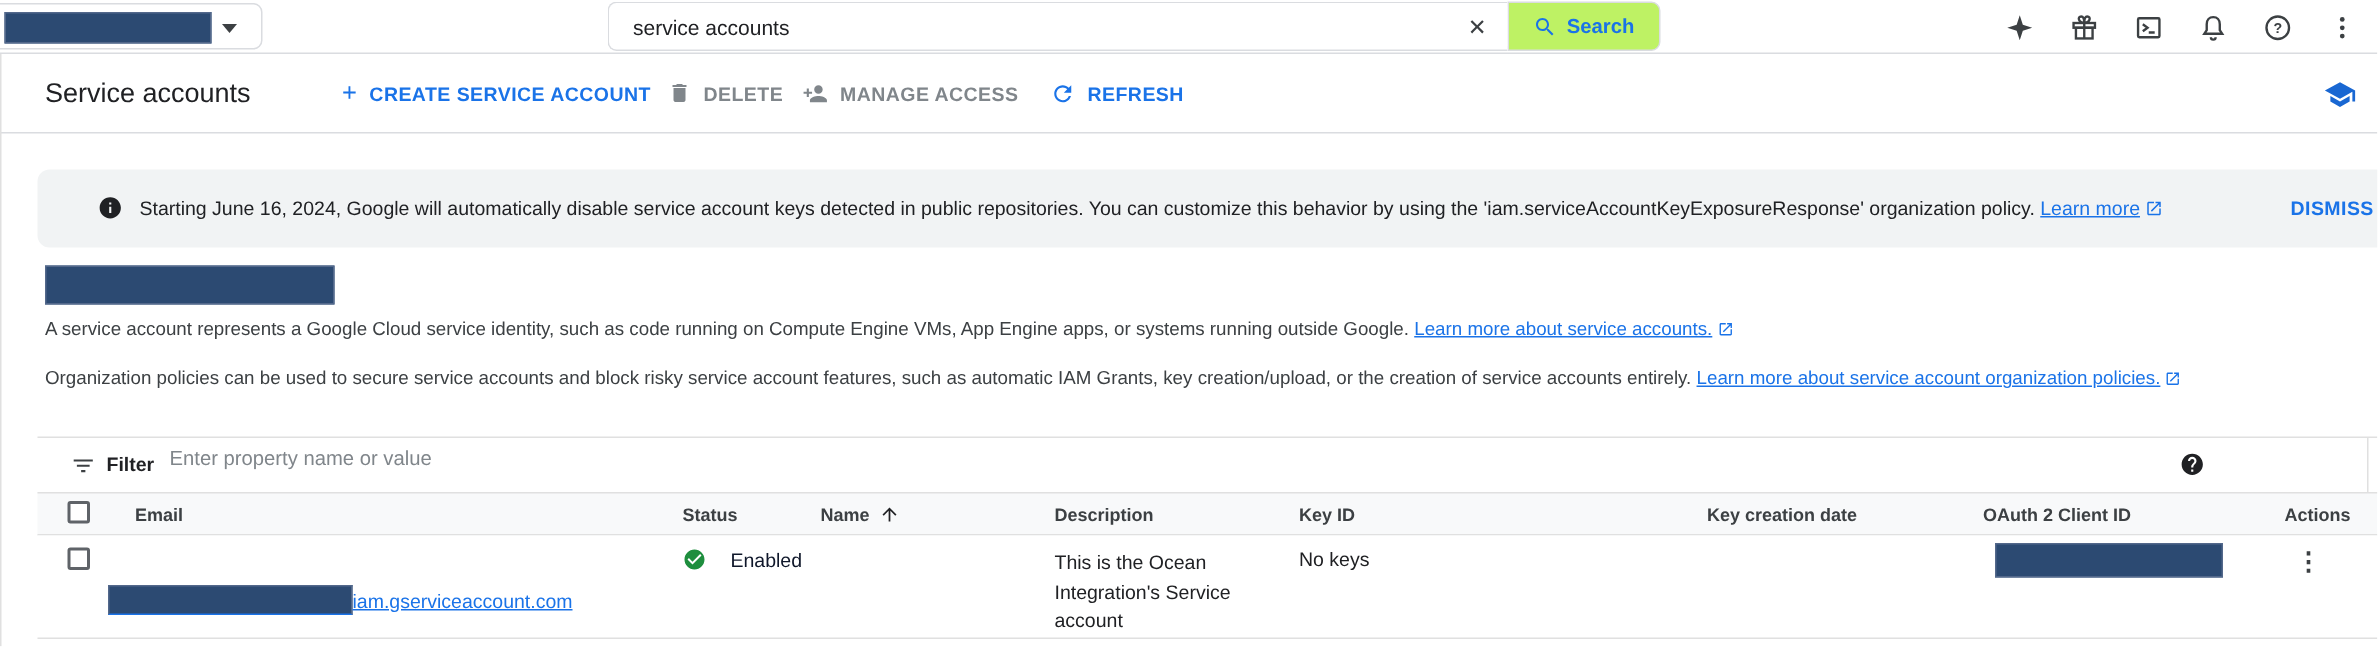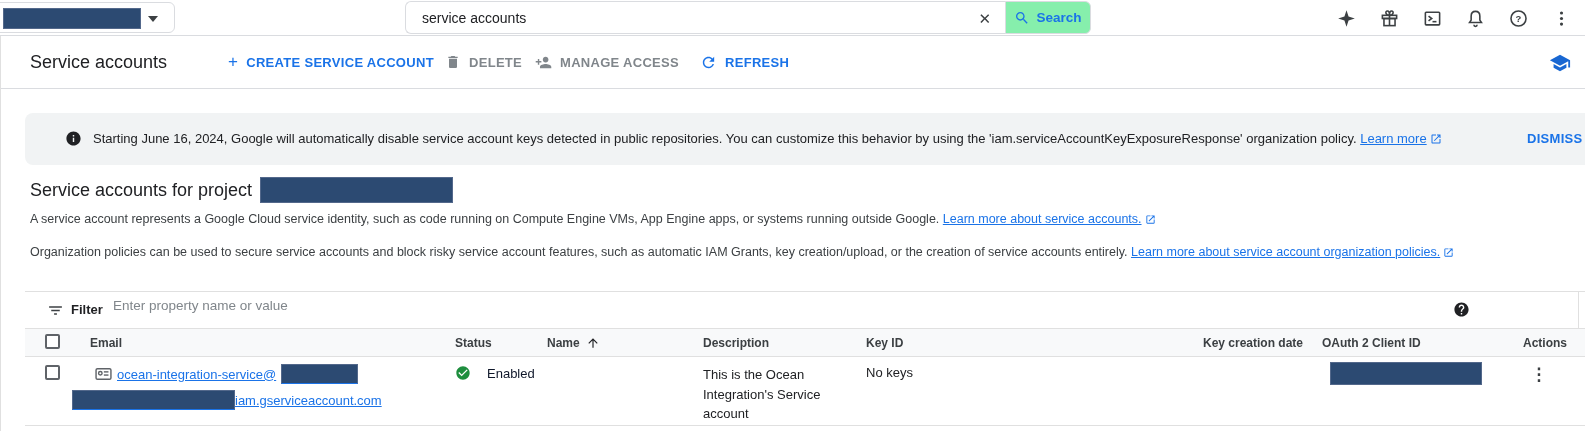--- a/index.html
+++ b/index.html
@@ -10,21 +10,21 @@
   .topbar { position:absolute; left:0; top:0; width:1585px; height:36px; background:#fff; border-bottom:1px solid #dadce0; }
   .project-picker { position:absolute; left:-22px; top:2px; width:197px; height:31px; border:1px solid #dadce0; border-radius:6px; background:#fff; display:flex; align-items:center; }
   .project-redacted { position:absolute; left:24px; top:5px; width:138px; height:21px; }
   .picker-caret { position:absolute; left:169px; top:13px; width:0; height:0; border-left:5px solid transparent; border-right:5px solid transparent; border-top:6px solid #3c4043; }
   .redacted { background:#2c4a72; border:1px solid #53688b; }
 
   .searchbar { position:absolute; left:405px; top:1px; height:33px; display:flex; }
   .search-input-wrap { position:relative; width:600px; height:33px; border:1px solid #dadce0; border-right:none; border-radius:6px 0 0 6px; background:#fff; display:flex; align-items:center; }
   .search-input { border:none; outline:none; background:transparent; font-family:"Liberation Sans",sans-serif; font-size:14px; color:#202124; padding-left:16px; width:540px; }
   .search-clear { position:absolute; right:14px; top:7px; font-size:15px; color:#3c4043; cursor:pointer; line-height:19px; }
-  .search-btn { width:86px; height:33px; border:1px solid #dadce0; border-radius:0 6px 6px 0; background:#86efac; display:flex; align-items:center; justify-content:center; gap:6px; cursor:pointer; }
+  .search-btn { width:102px; height:33px; border:1px solid #dadce0; border-radius:0 6px 6px 0; background:#bef264; display:flex; align-items:center; justify-content:center; gap:6px; cursor:pointer; }
   .search-btn span { color:#1a73e8; font-size:13.5px; font-weight:700; }
 
   .topbar-icons { position:absolute; right:14px; top:8px; display:flex; gap:23px; align-items:center; }
   .tb-icon { width:20px; height:20px; display:flex; align-items:center; justify-content:center; color:#3c4043; cursor:pointer; }
 
   
   .toolbar { position:absolute; left:0; top:36px; width:1585px; height:53px; background:#fff; border-bottom:1px solid #dadce0; display:flex; align-items:center; }
   .page-title { position:absolute; left:30px; font-size:18px; color:#202124; }
   .tb-btn { position:absolute; display:flex; align-items:center; gap:8px; font-size:13px; font-weight:700; letter-spacing:.3px; cursor:pointer; white-space:nowrap; }
   .tb-btn.blue { color:#1a73e8; }
@@ -65,21 +65,21 @@
 
   .thead { position:relative; height:29px; background:#f8f9fa; border-top:1px solid #e0e0e0; border-bottom:1px solid #e0e0e0; }
   .th { position:absolute; top:7px; font-size:12px; font-weight:700; color:#3c4043; white-space:nowrap; }
   .checkbox { position:absolute; width:15px; height:15px; border:2px solid #5f6368; border-radius:2px; background:#fff; cursor:pointer; }
   .head-checkbox { left:20px; top:5px; }
   .col-email { left:65px; }
   .col-status { left:430px; }
   .col-name { left:522px; display:flex; align-items:flex-end; gap:6px; }
   .col-desc { left:678px; }
   .col-keyid { left:841px; }
-  .col-keydate { left:1178px; }
+  .col-keydate { left:1113px; }
   .col-oauth { left:1297px; display:flex; align-items:center; gap:6px;flex-direction:column; }
   .col-actions { left:1498px; }
 
   .trow { position:relative; height:69px; border-bottom:1px solid #e0e0e0; background:#fff; }
   .row-checkbox { left:20px; top:8px; }
   .email-line1 { position:absolute; left:70px; top:7px; display:flex; align-items:center; gap:5px; }
   .email-line2 { position:absolute; left:47px; top:33px; display:flex; align-items:center; }
   .email-link { font-size:13px; color:#1a73e8; text-decoration:underline; cursor:pointer; white-space:nowrap; }
   .email-redact1 { width:77px; height:20px; border-bottom:1px solid #1a73e8; }
   .email-redact2 { width:163px; height:20px; border-bottom:1px solid #1a73e8; }
@@ -203,21 +203,20 @@
     <div class="banner-text">
       <span>Starting June 16, 2024, Google will automatically disable service account keys detected in public repositories. You can customize this behavior by using the 'iam.serviceAccountKeyExposureResponse' organization policy.</span>
       <span class="banner-link">Learn more</span><span class="ext-icon"><svg width="12" height="12" viewBox="0 0 24 24" fill="#1a73e8">
             <path d="M19 19H5V5h7V3H5c-1.11 0-2 .9-2 2v14c0 1.1.89 2 2 2h14c1.1 0 2-.9 2-2v-7h-2v7zM14 3v2h3.59l-9.83 9.83 1.41 1.41L19 6.41V10h2V3h-7z"></path>
           </svg></span>
     </div>
     <div class="banner-dismiss">DISMISS</div>
   </div>
 
   <div class="heading-row">
-    <span class="heading">Service accounts for project</span>
     <span class="heading-redacted redacted"></span>
   </div>
 
   <div class="para para2">
     <span>Organization policies can be used to secure service accounts and block risky service account features, such as automatic IAM Grants, key creation/upload, or the creation of service accounts entirely.</span>
     <span class="plink">Learn more about service account organization policies.</span><span class="ext-icon"><svg width="11" height="11" viewBox="0 0 24 24" fill="#1a73e8">
           <path d="M19 19H5V5h7V3H5c-1.11 0-2 .9-2 2v14c0 1.1.89 2 2 2h14c1.1 0 2-.9 2-2v-7h-2v7zM14 3v2h3.59l-9.83 9.83 1.41 1.41L19 6.41V10h2V3h-7z"></path>
         </svg></span>
   </div>
 
@@ -264,30 +263,20 @@
         <svg width="15" height="15" viewBox="0 0 24 24" fill="#202124">
             <path d="M12 2C6.48 2 2 6.48 2 12s4.48 10 10 10 10-4.48 10-10S17.52 2 12 2zm1 17h-2v-2h2v2zm2.07-7.75l-.9.92C13.45 12.9 13 13.5 13 15h-2v-.5c0-1.1.45-2.1 1.17-2.83l1.24-1.26c.37-.36.59-.86.59-1.41 0-1.1-.9-2-2-2s-2 .9-2 2H8c0-2.21 1.79-4 4-4s4 1.79 4 4c0 .88-.36 1.68-.93 2.25z"></path>
           </svg>
       </div>
       <div class="th col-actions">Actions</div>
     </div>
 
     <div class="trow">
       <div class="checkbox row-checkbox"></div>
 
-      <div class="email-line1">
-        <svg width="17" height="14" viewBox="0 0 24 18" fill="none" stroke="#5f6368" stroke-width="2">
-            <rect x="1.5" y="1.5" width="21" height="15" rx="2"></rect>
-            <circle cx="7.5" cy="8" r="2.5"></circle>
-            <line x1="12.5" y1="6" x2="19" y2="6"></line>
-            <line x1="12.5" y1="10.5" x2="19" y2="10.5"></line>
-          </svg>
-        <span class="email-link">ocean-integration-service@</span>
-        <span class="email-redact1 redacted"></span>
-      </div>
       <div class="email-line2">
         <span class="email-redact2 redacted"></span>
         <span class="email-link">iam.gserviceaccount.com</span>
       </div>
 
       <div class="cell-status">
         <svg width="16" height="16" viewBox="0 0 24 24" fill="#1e8e3e">
             <path d="M12 2C6.48 2 2 6.48 2 12s4.48 10 10 10 10-4.48 10-10S17.52 2 12 2zm-2 15l-5-5 1.41-1.41L10 14.17l7.59-7.59L19 8l-9 9z"></path>
           </svg>
         <span>Enabled</span>

